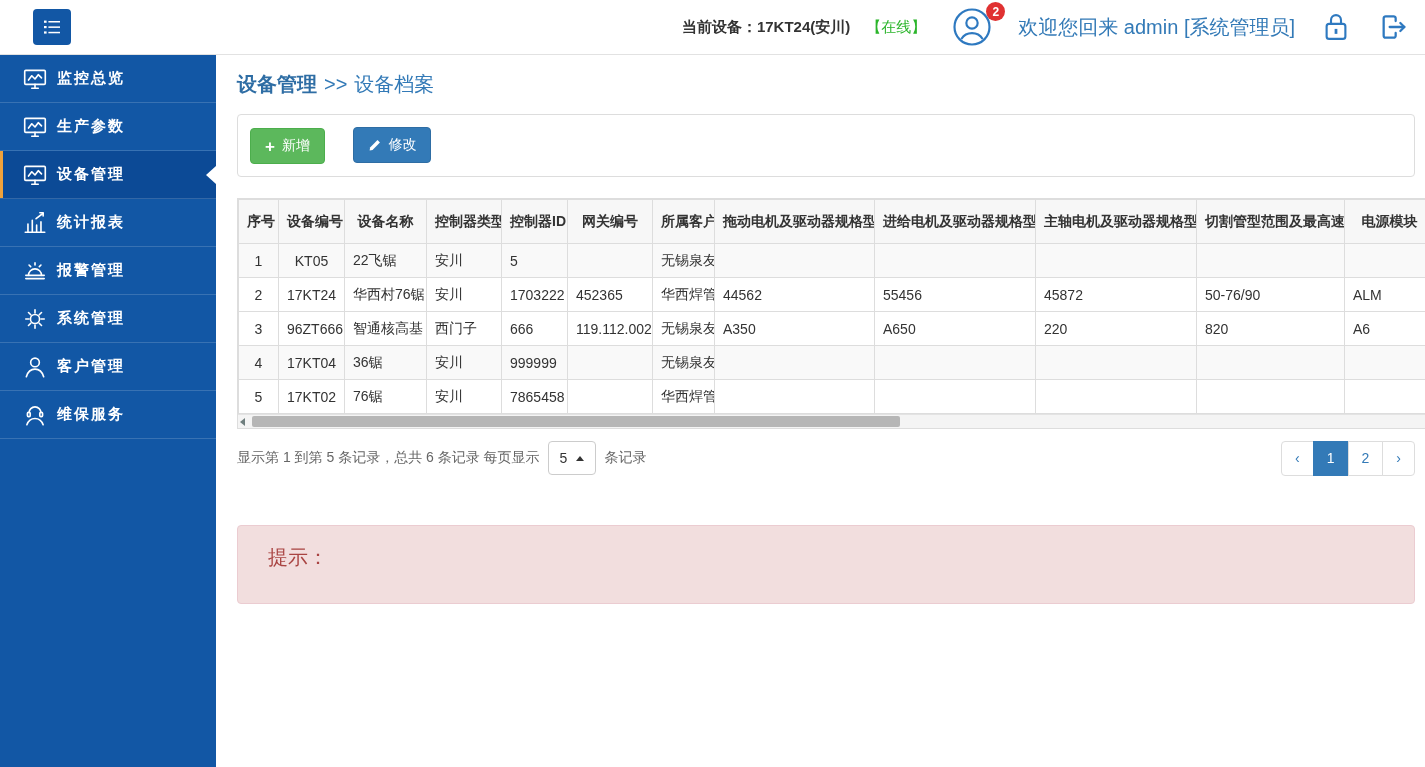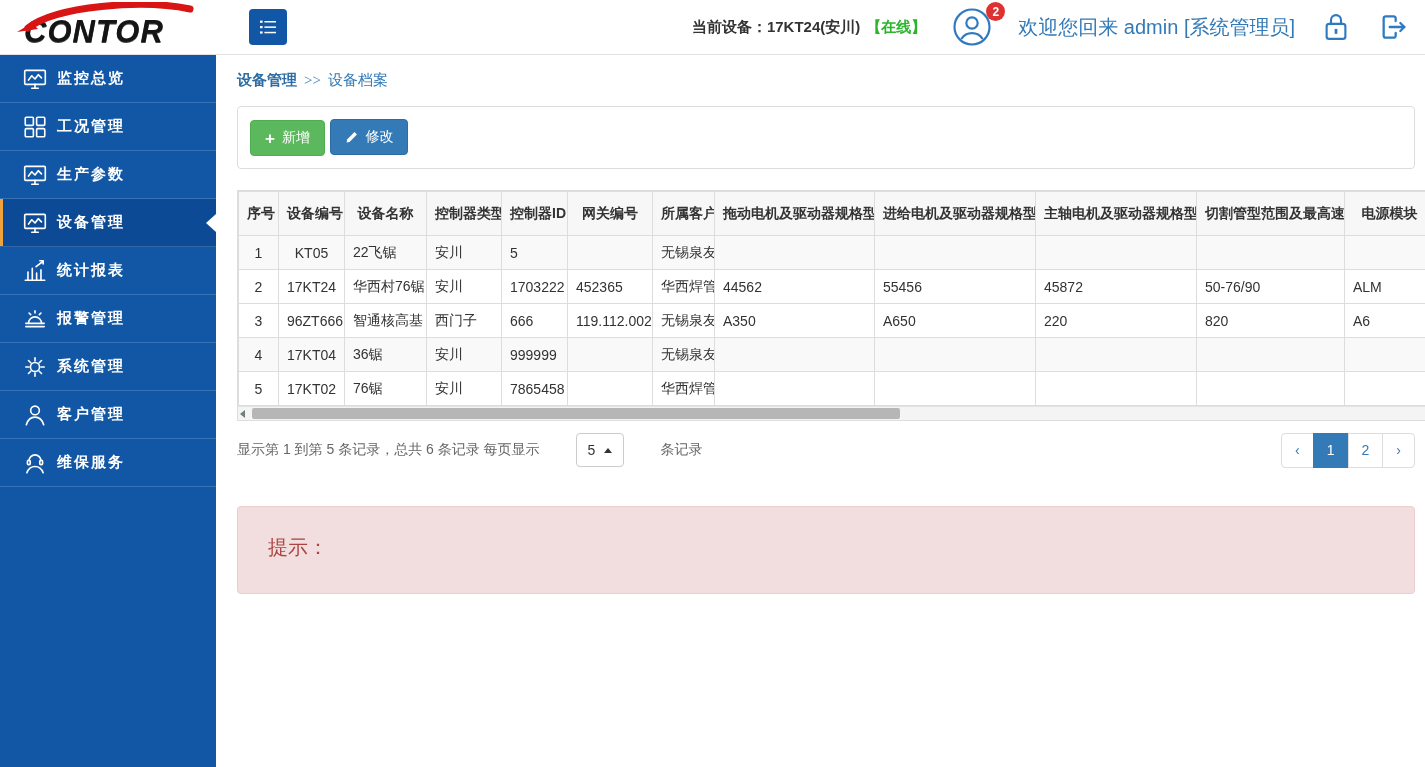--- a/index.html
+++ b/index.html
@@ -23,21 +23,21 @@
     text-shadow:0 1px 0 #444;
   }
   .logo-swoosh { position:absolute; left:14px; top:2px; }
   .menu-toggle {
     width:38px; height:36px; margin-left:33px; border:none; border-radius:4px;
     background:var(--sidebar-blue,#1257a5); display:flex; align-items:center; justify-content:center;
     cursor:pointer;
   }
   .header-right { margin-left:auto; display:flex; align-items:center; gap:26px; padding-right:16px; }
   .device { font-size:15px; font-weight:bold; color:#333; white-space:nowrap; }
-  .online { color:var(--online-green,#2bb52b); margin-left:6px; font-weight:bold; }
+  .online { color:var(--online-green,#2bb52b); margin-left:16px; font-weight:normal; }
   .user-wrap { position:relative; display:inline-flex; cursor:pointer; }
   .notif-badge {
     position:absolute; top:-5px; right:-13px; min-width:19px; height:19px;
     background:var(--badge-red,#e03131); color:#fff; border-radius:50%;
     font-size:12px; font-weight:bold; display:flex; align-items:center; justify-content:center;
   }
   .welcome { font-size:20px; color:var(--link-blue,#337ab7); text-decoration:none; cursor:pointer; white-space:nowrap; }
   .hicon { display:inline-flex; cursor:pointer; }
   
   .sidebar { position:fixed; top:55px; left:0; bottom:0; width:216px; background:var(--sidebar-blue,#1257a5); z-index:10; }
@@ -53,84 +53,77 @@
   }
   .side-arrow {
     position:absolute; right:0; top:50%; transform:translateY(-50%);
     width:0; height:0; border-top:9px solid transparent; border-bottom:9px solid transparent;
     border-right:10px solid #fff;
   }
   .side-icon { display:inline-flex; width:26px; justify-content:center; }
   .side-label { font-size:15px; font-weight:bold; letter-spacing:2px; }
   
   .main { margin-left:216px; padding:63px 10px 0 21px; }
-  .breadcrumb { font-size:15px; margin:8px 0 16px 0;font-family:Liberation Serif, serif; }
+  .breadcrumb { font-size:20px; margin:8px 0 16px 0; }
   .bc-section { color:#2e6da4; font-weight:bold; cursor:pointer; }
   .bc-sep { color:var(--link-blue,#337ab7); margin:0 7px; }
   .bc-page { color:var(--link-blue,#337ab7); }
   .toolbar-panel { border:1px solid #ddd; border-radius:4px; padding:12px; margin-bottom:21px; }
   .btn {
     display:inline-flex; align-items:center; gap:7px; font-size:14px; color:#fff;
     border-radius:4px; padding:8px 14px; border:1px solid transparent; cursor:pointer;
     font-family:inherit;
   }
   .btn.green { background:var(--btn-green,#5cb85c); border-color:#4cae4c; }
-  .btn.blue { background:var(--link-blue,#337ab7); border-color:#2e6da4; margin-left:1px; }
+  .btn.blue { background:var(--link-blue,#337ab7); border-color:#2e6da4; margin-left:24px; }
   .plus-glyph { font-size:17px; font-weight:bold; line-height:1; }
   
   .table-wrap { border:1px solid #ddd; width:1375px; overflow:hidden; }
   table { border-collapse:collapse; table-layout:fixed; width:1196px; }
   th,td { border:1px solid #ddd; font-size:14px; color:#333; padding:7px 8px; overflow:hidden; white-space:nowrap; }
   th { background:#f7f7f7; font-weight:bold; text-align:center; height:44px; }
   td { height:34px; background:#fff; }
   tr.shaded td { background:#f9f9f9; }
   td:nth-child(1), td:nth-child(2) { text-align:center; }
   
   .hscroll { position:relative; height:14px; background:#f4f4f4; border-top:1px solid #e3e3e3; }
   .scroll-thumb { position:absolute; left:14px; top:1px; bottom:1px; width:648px; background:#b6b6b6; border-radius:2px; cursor:pointer; }
   .scroll-arr { position:absolute; top:3px; width:0; height:0; border-top:4px solid transparent; border-bottom:4px solid transparent; cursor:pointer; }
   .scroll-arr.left  { left:2px;  border-right:5px solid #6f7e7e; }
   .scroll-arr.right { right:2px; border-left:5px solid #6f7e7e; }
   
   .pagi-row { width:1178px; display:flex; justify-content:space-between; align-items:center; margin-top:12px; }
-  .pagi-info { font-size:14px; color:#666; display:flex; align-items:center;gap:28px; }
+  .pagi-info { font-size:14px; color:#666; display:flex; align-items:center; }
   .page-size {
     display:inline-flex; align-items:center; gap:9px; border:1px solid #ccc; background:#fff;
     border-radius:4px; padding:8px 11px; font-size:14px; color:#333; margin:0 8px; cursor:pointer;
     font-family:inherit;
   }
   .caret-up { width:0; height:0; border-left:4px solid transparent; border-right:4px solid transparent; border-bottom:5px solid #333; }
   .pager { list-style:none; display:flex; margin:0; padding:0; }
   .pager li {
     border:1px solid #ddd; margin-left:-1px; background:#fff; color:var(--link-blue,#337ab7);
     padding:8px 13px; font-size:14px; cursor:pointer; line-height:1.2;
   }
   .pager li:first-child { border-radius:4px 0 0 4px; margin-left:0; }
   .pager li:last-child  { border-radius:0 4px 4px 0; }
   .pager li.active { background:var(--link-blue,#337ab7); border-color:var(--link-blue,#337ab7); color:#fff; }
   
   .alert {
-    width:1178px; margin-top:38px; background:var(--alert-bg,#f2dede);
-    border:1px solid #ebccd1; border-radius:4px; padding:27px 30px 32px 30px;
+    width:1178px; margin-top:49px; background:var(--alert-bg,#f2dede);
+    border:1px solid #ebccd1; border-radius:4px; padding:18px 30px 32px 30px;
     color:var(--alert-text,#a94442);
   }
   .alert-title { font-size:20px; }
   .alert-msg { margin:15px 0 0 78px; font-size:16px; }
 </style>
 </head>
 <body>
 
 <header class="top-header">
-  <div class="logo">
-    <svg class="logo-swoosh" width="186" height="30" viewBox="0 0 186 30">
-      <path d="M14 26 C 42 4 128 -3 176 7" stroke="#d81414" stroke-width="7" fill="none" stroke-linecap="round"></path>
-      <path d="M18 21 L3 30 L24 27 Z" fill="#d81414"></path>
-    </svg>
-    <span class="logo-text">CONTOR</span>
-  </div>
   <button class="menu-toggle">
     <span style="display:inline-flex;">
       <svg width="20" height="20" viewBox="0 0 20 20" fill="#fff">
         <rect x="2" y="3.6" width="2.6" height="2.2"></rect>
           <rect x="6.4" y="4" width="11.6" height="1.5"></rect>
         <rect x="2" y="9" width="2.6" height="2.2"></rect>
           <rect x="6.4" y="9.4" width="11.6" height="1.5"></rect>
         <rect x="2" y="14.4" width="2.6" height="2.2"></rect>
           <rect x="6.4" y="14.8" width="11.6" height="1.5"></rect>
       </svg>
@@ -170,31 +163,20 @@
   <nav>
       <div class="side-item">
         <span class="side-icon">
           <svg width="26" height="26" viewBox="0 0 24 24" fill="none" stroke="#fff" stroke-width="1.5" stroke-linecap="round" stroke-linejoin="round">
             <rect x="2.5" y="4" width="19" height="13" rx="1"></rect>
             <polyline points="6 13 9 9 12 12 15 8 18 11"></polyline>
             <path d="M9 20.5h6M12 17v3.5"></path>
           </svg>
         </span>
         <span class="side-label">监控总览</span>
-      </div>
-      <div class="side-item">
-        <span class="side-icon">
-          <svg width="26" height="26" viewBox="0 0 24 24" fill="none" stroke="#fff" stroke-width="1.5" stroke-linecap="round" stroke-linejoin="round">
-            <rect x="3" y="3" width="7.5" height="7.5" rx="1"></rect>
-            <rect x="13.5" y="3" width="7.5" height="7.5" rx="1"></rect>
-            <rect x="3" y="13.5" width="7.5" height="7.5" rx="1"></rect>
-            <rect x="13.5" y="13.5" width="7.5" height="7.5" rx="1"></rect>
-          </svg>
-        </span>
-        <span class="side-label">工况管理</span>
       </div>
       <div class="side-item">
         <span class="side-icon">
           <svg width="26" height="26" viewBox="0 0 24 24" fill="none" stroke="#fff" stroke-width="1.5" stroke-linecap="round" stroke-linejoin="round">
             <rect x="2.5" y="4" width="19" height="13" rx="1"></rect>
             <polyline points="6 13 9 9 12 12 15 8 18 11"></polyline>
             <path d="M9 20.5h6M12 17v3.5"></path>
           </svg>
         </span>
         <span class="side-label">生产参数</span>

